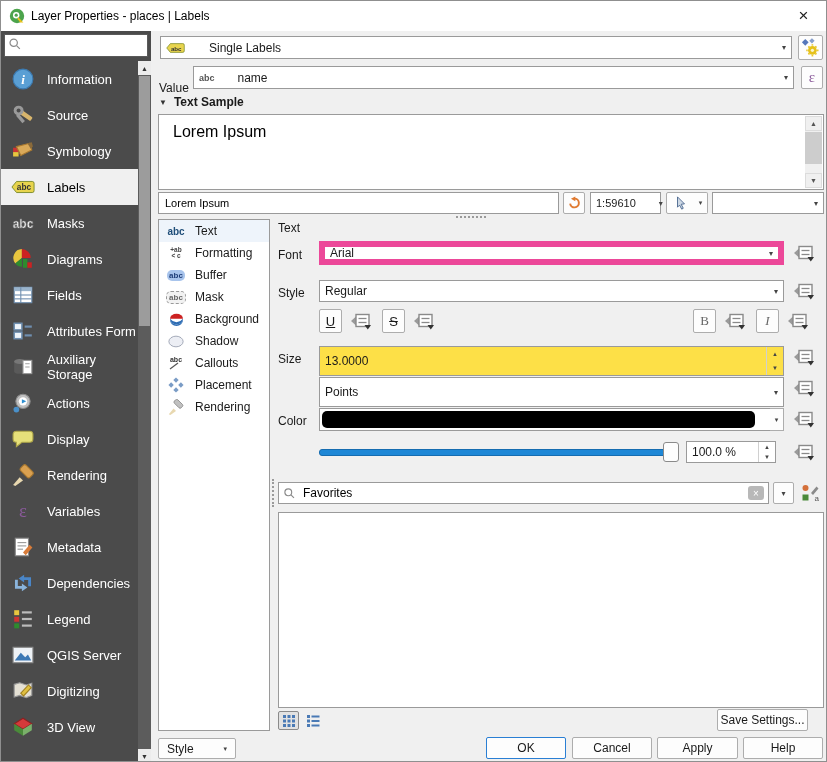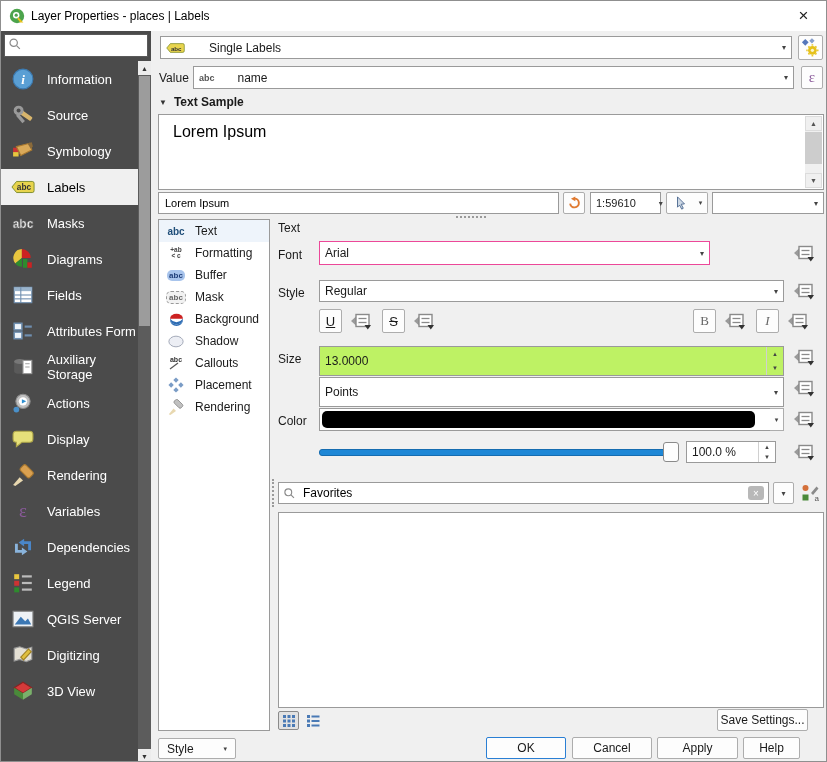--- a/index.html
+++ b/index.html
@@ -201,20 +201,32 @@
         <span class="sb-ico">
             <svg width="22" height="22" viewBox="0 0 20 20">
               <text x="10" y="15.5" font-size="17" fill="#8a5a9a" text-anchor="middle" font-family="serif">ε</text>
             </svg>
           </span>
         <span>Variables</span>
       </div>
       <div class="sb-item">
         <span class="sb-ico">
             <svg width="22" height="22" viewBox="0 0 20 20">
+              <rect x="3" y="2" width="12" height="16" fill="#fff" stroke="#888"></rect>
+              <line x1="5" y1="6" x2="13" y2="6" stroke="#999"></line>
+              <line x1="5" y1="9" x2="13" y2="9" stroke="#999"></line>
+              <line x1="5" y1="12" x2="10" y2="12" stroke="#999"></line>
+              <path d="M10 15 L16 8 L18.5 10.5 L12.5 17.5 Z" fill="#d87c3a"></path>
+            </svg>
+          </span>
+        <span>Metadata</span>
+      </div>
+      <div class="sb-item">
+        <span class="sb-ico">
+            <svg width="22" height="22" viewBox="0 0 20 20">
               <path d="M4 7 V14 H11" stroke="#8ab4dc" stroke-width="2.6" fill="none"></path>
               <path d="M9 17.5 L14 14 L9 10.5 Z" fill="#8ab4dc"></path>
               <path d="M16 13 V6 H9" stroke="#4a86c8" stroke-width="2.6" fill="none"></path>
               <path d="M11 2.5 L6 6 L11 9.5 Z" fill="#4a86c8"></path>
             </svg>
           </span>
         <span>Dependencies</span>
       </div>
       <div class="sb-item">
         <span class="sb-ico">
@@ -289,21 +301,21 @@
             <line x1="17" y1="13" x2="18.4" y2="13"></line>
             <line x1="7.8" y1="8.8" x2="8.8" y2="9.8"></line>
             <line x1="15.2" y1="16.2" x2="16.2" y2="17.2"></line>
             <line x1="7.8" y1="17.2" x2="8.8" y2="16.2"></line>
             <line x1="15.2" y1="9.8" x2="16.2" y2="8.8"></line>
           </g>
         </svg>
     </span>
   </div>
 
-  <span class="abs field-label" style="left:158px;top:70px;">Value</span>
+  <span class="abs field-label" style="left:158px;top:80px;">Value</span>
   <div class="abs combo" style="left:192px;top:65px;width:601px;height:23px;">
     <span style="font-size:9px;font-weight:bold;color:#555;margin-right:4px;">abc</span>
     <span>name</span>
     <span class="arrow">▾</span>
   </div>
   <div class="abs btn" style="left:800px;top:65px;width:22px;height:23px;">
     <span style="color:#8a5a9a;font-family:'Liberation Serif',serif;font-size:15px;">ε</span>
   </div>
 
   <div class="abs" style="left:158px;top:94px;display:flex;align-items:center;gap:7px;">
@@ -420,21 +432,21 @@
       <span>Rendering</span>
     </div>
   </div>
 
   <div class="abs dots-h"></div>
   <div class="abs dots-v"></div>
 
   <span class="abs" style="left:277px;top:220px;">Text</span>
 
   <span class="abs field-label" style="left:277px;top:247px;">Font</span>
-  <div class="abs combo" style="left:318px;top:240px;width:391px;height:24px;border:1px solid #ec4899;">
+  <div class="abs combo" style="left:318px;top:240px;width:465px;height:24px;border:6px solid #ec4899;">
     <span>Arial</span>
     <span class="arrow">▾</span>
   </div>
   <span class="abs ovr" style="left:790px;top:241px;">
     <svg width="24" height="19" viewBox="0 0 24 19">
         <path d="M7 4.5 L2 9 L7 13.5 Z" fill="#9a9a9a"></path>
         <rect x="7" y="2.5" width="13" height="12" fill="#fff" stroke="#8a8a8a" stroke-width="1.4"></rect>
         <line x1="9.5" y1="6.5" x2="17.5" y2="6.5" stroke="#8a8a8a" stroke-width="1.3"></line>
         <line x1="9.5" y1="10.5" x2="17.5" y2="10.5" stroke="#8a8a8a" stroke-width="1.3"></line>
         <path d="M15.5 13 H22 L18.8 17.5 Z" fill="#333"></path>
@@ -499,21 +511,21 @@
     <svg width="24" height="19" viewBox="0 0 24 19">
         <path d="M7 4.5 L2 9 L7 13.5 Z" fill="#9a9a9a"></path>
         <rect x="7" y="2.5" width="13" height="12" fill="#fff" stroke="#8a8a8a" stroke-width="1.4"></rect>
         <line x1="9.5" y1="6.5" x2="17.5" y2="6.5" stroke="#8a8a8a" stroke-width="1.3"></line>
         <line x1="9.5" y1="10.5" x2="17.5" y2="10.5" stroke="#8a8a8a" stroke-width="1.3"></line>
         <path d="M15.5 13 H22 L18.8 17.5 Z" fill="#333"></path>
       </svg>
   </span>
 
   <span class="abs field-label" style="left:277px;top:351px;">Size</span>
-  <div class="abs" style="left:318px;top:345px;width:465px;height:30px;background:#bef264;border:1px solid #9a9a9a;display:flex;align-items:center;padding-left:5px;">
+  <div class="abs" style="left:318px;top:345px;width:465px;height:30px;background:#fde047;border:1px solid #9a9a9a;display:flex;align-items:center;padding-left:5px;">
     <span>13.0000</span>
     <span class="spincol">
       <span>▲</span>
       <span>▼</span>
     </span>
   </div>
   <span class="abs ovr" style="left:790px;top:345px;">
     <svg width="24" height="19" viewBox="0 0 24 19">
         <path d="M7 4.5 L2 9 L7 13.5 Z" fill="#9a9a9a"></path>
         <rect x="7" y="2.5" width="13" height="12" fill="#fff" stroke="#8a8a8a" stroke-width="1.4"></rect>
@@ -636,17 +648,17 @@
   </div>
   <div class="abs btn" style="left:485px;top:736px;width:80px;height:22px;border-color:#2a7fd4;">
     <span>OK</span>
   </div>
   <div class="abs btn" style="left:571px;top:736px;width:80px;height:22px;">
     <span>Cancel</span>
   </div>
   <div class="abs btn" style="left:656px;top:736px;width:81px;height:22px;">
     <span>Apply</span>
   </div>
-  <div class="abs btn" style="left:742px;top:736px;width:57px;height:22px;">
+  <div class="abs btn" style="left:742px;top:736px;width:80px;height:22px;">
     <span>Help</span>
   </div>
 
 </div>
 
 </body></html>

